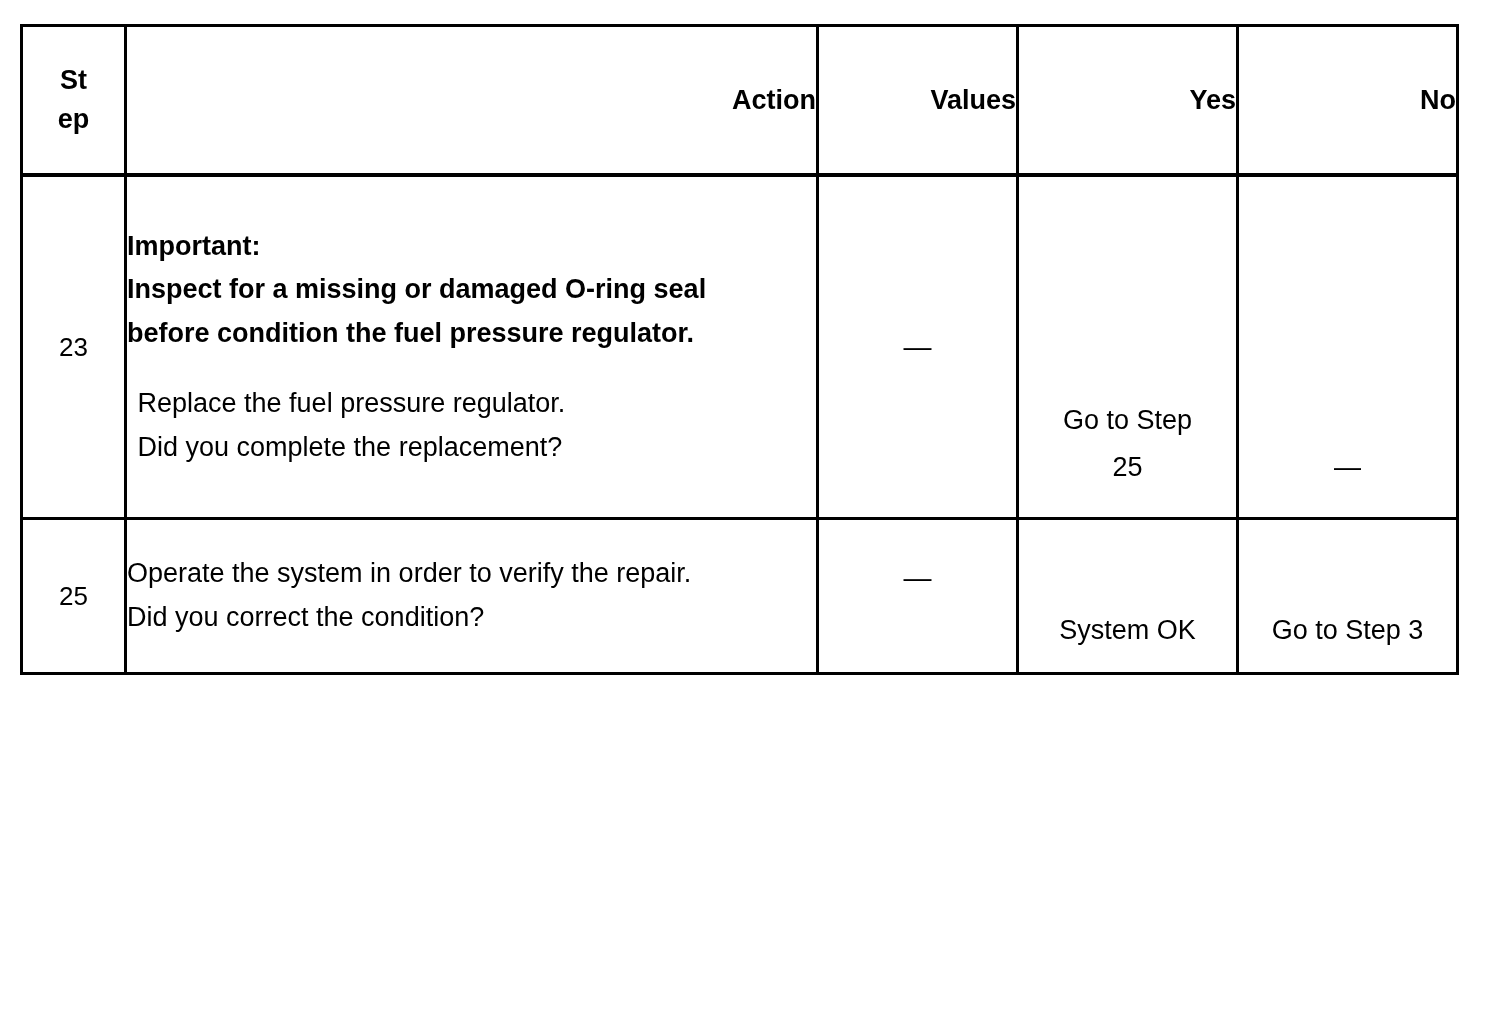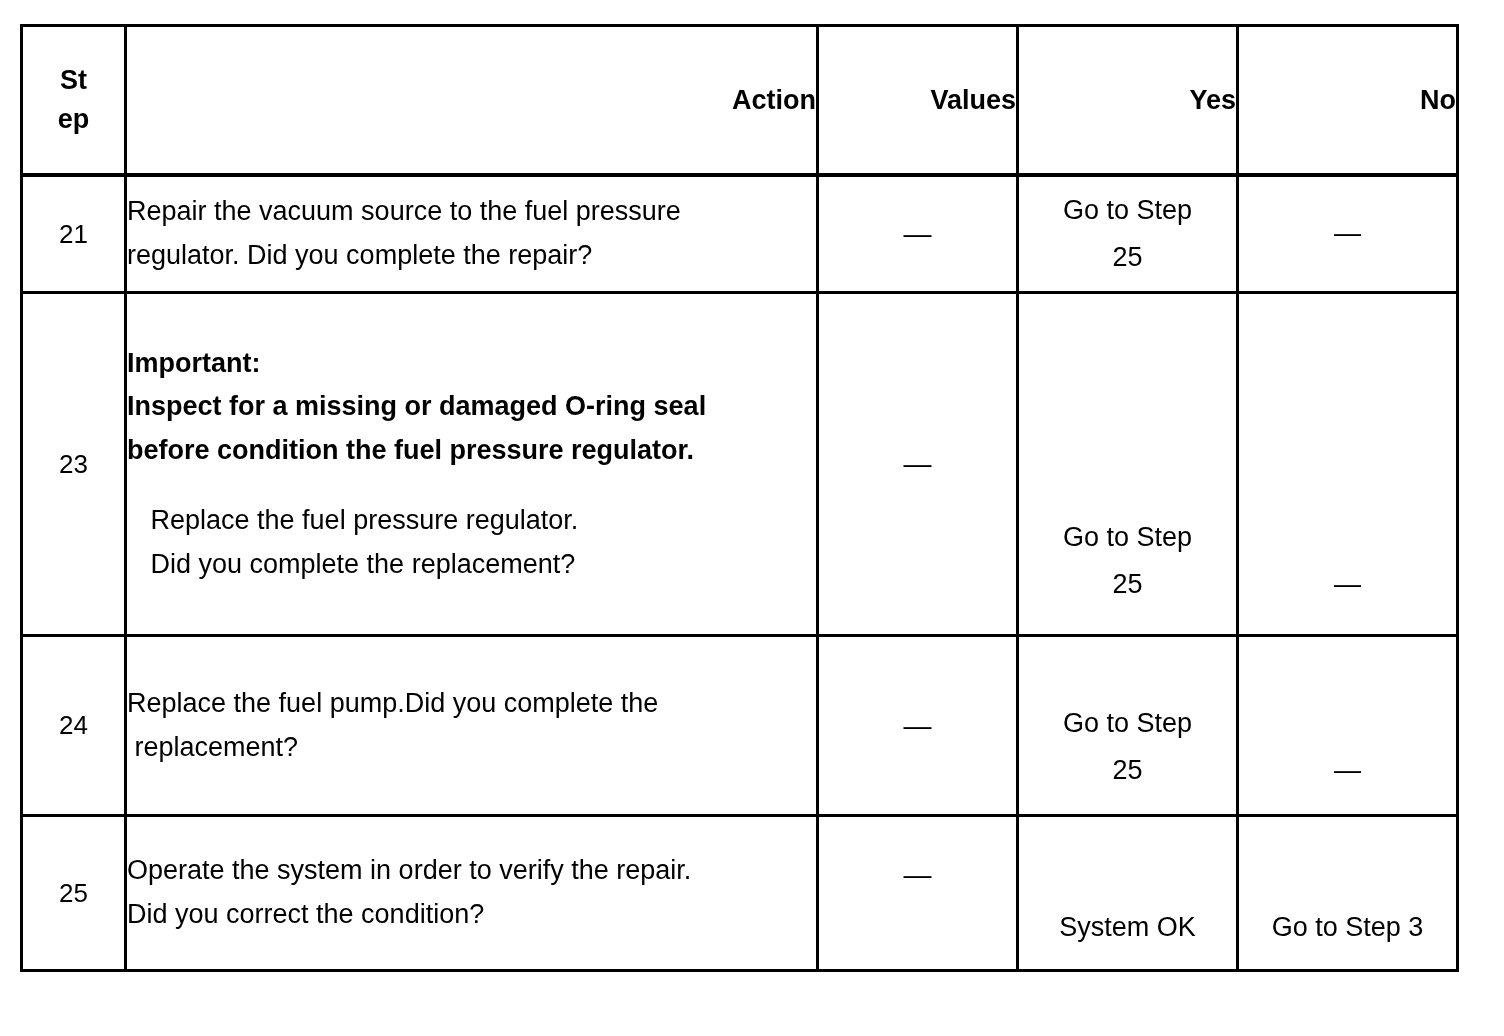--- a/index.html
+++ b/index.html
@@ -77,21 +77,21 @@
 
   .cell-action {
     font-size: 27px;
     line-height: 1.62;
     text-align: left;
     vertical-align: middle;
     padding: 6px 10px 6px 18px;
   }
   .cell-action .ln { display: block; white-space: pre; }
   .cell-action .ln.bold { font-weight: bold; }
-  .cell-action .ln.indent { padding-left: 16px; }
+  .cell-action .ln.indent { padding-left: 3px; }
   .cell-action .gap { display: block; height: 26px; }
 
   .cell-values {
     font-size: 28px;
     text-align: center;
     vertical-align: middle;
   }
 
   .cell-branch {
     font-size: 27px;
@@ -135,66 +135,40 @@
         </th>
         <th class="hdr-cell">Action</th>
         <th class="hdr-cell">Values</th>
         <th class="hdr-cell">Yes</th>
         <th class="hdr-cell">No</th>
       </tr>
     </thead>
 
     <tbody>
 
-      <tr class="r-21">
-        <td class="cell-step">21</td>
-        <td class="cell-action">
-          <span class="ln">Repair the vacuum source to the fuel pressure</span>
-          <span class="ln">regulator. Did you complete the repair?</span>
-        </td>
-        <td class="cell-values">—</td>
-        <td class="cell-branch">
-          <span class="ln">Go to Step</span>
-          <span class="ln">25</span>
-        </td>
-        <td class="cell-branch">—</td>
-      </tr>
 
 
       <tr class="r-23">
         <td class="cell-step">23</td>
         <td class="cell-action">
           <span class="ln bold">Important:</span>
           <span class="ln bold">Inspect for a missing or damaged O-ring seal</span>
           <span class="ln bold">before condition the fuel pressure regulator.</span>
           <span class="gap"></span>
           <span class="ln indent"> Replace the fuel pressure regulator.</span>
           <span class="ln indent"> Did you complete the replacement?</span>
         </td>
         <td class="cell-values">—</td>
         <td class="cell-branch">
           <span class="ln">Go to Step</span>
           <span class="ln">25</span>
         </td>
         <td class="cell-branch">—</td>
       </tr>
 
-      <tr class="r-24">
-        <td class="cell-step">24</td>
-        <td class="cell-action">
-          <span class="ln">Replace the fuel pump.Did you complete the</span>
-          <span class="ln"> replacement?</span>
-        </td>
-        <td class="cell-values">—</td>
-        <td class="cell-branch">
-          <span class="ln">Go to Step</span>
-          <span class="ln">25</span>
-        </td>
-        <td class="cell-branch">—</td>
-      </tr>
 
       <tr class="r-25">
         <td class="cell-step">25</td>
         <td class="cell-action">
           <span class="ln">Operate the system in order to verify the repair.</span>
           <span class="ln">Did you correct the condition?</span>
         </td>
         <td class="cell-values">—</td>
         <td class="cell-branch">
           <span class="ln">System OK</span>

